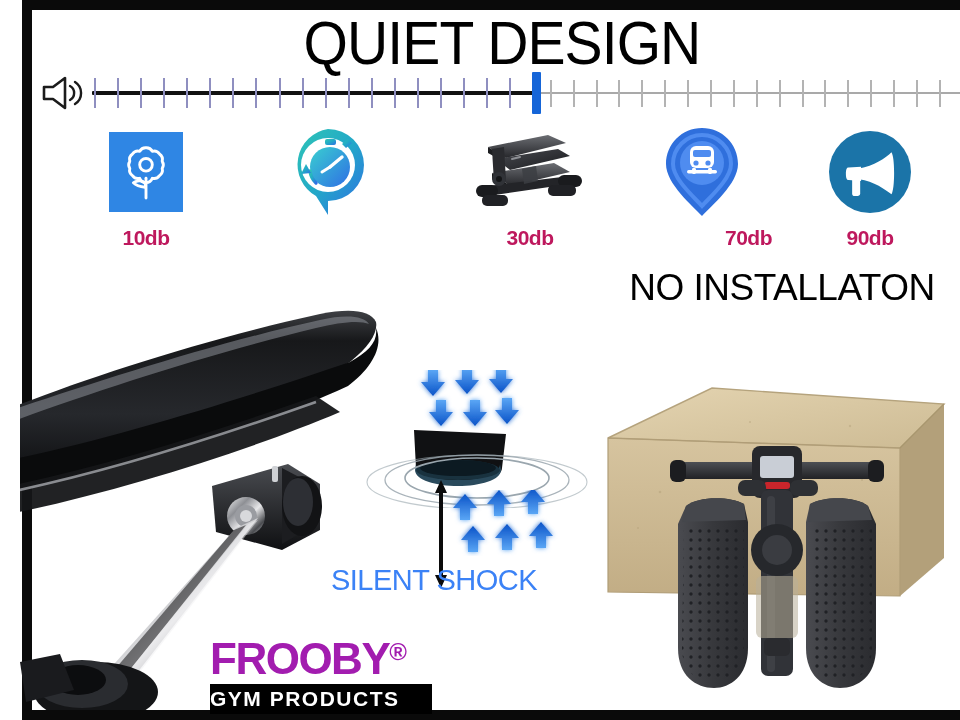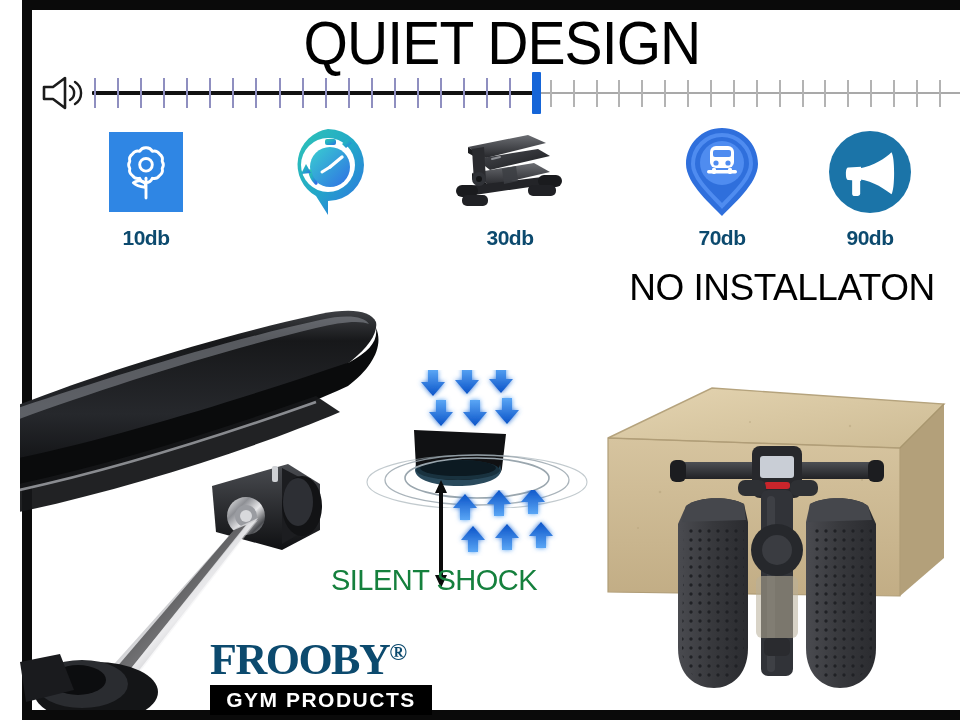--- a/index.html
+++ b/index.html
@@ -28,21 +28,21 @@
   #ticks-right{left:52.5%;right:0;}
   .tick{width:2px;height:30px;background:#8f8fc0;}
   #ticks-right .tick{background:#b3b3b3;height:27px;}
   #slider-thumb{position:absolute;left:50.5%;top:4px;width:9px;height:42px;
                 background:#1565d8;border-radius:1px;}
 
   
   #icon-row{position:absolute;left:0;top:112px;width:940px;height:140px;}
   .icon-cell{position:absolute;top:0;width:140px;text-align:center;}
   .icon-art{height:100px;display:flex;align-items:center;justify-content:center;}
-  .icon-label{margin-top:4px;font-size:21px;font-weight:bold;color:#0c4a6e;
+  .icon-label{margin-top:4px;font-size:21px;font-weight:bold;color:#be185d;
               letter-spacing:-.5px;}
 
   
   .flower-box{width:74px;height:80px;background:#2f86e4;display:flex;
               align-items:center;justify-content:center;}
   
   .pin-art{width:84px;height:92px;}
   
   .trainpin-art{width:78px;height:92px;}
   
@@ -58,30 +58,30 @@
   
   #machine{position:absolute;left:-12px;top:0;width:420px;height:448px;}
 
   
   #arrows-down{position:absolute;left:382px;top:108px;width:110px;height:62px;}
   #pad-block{position:absolute;left:378px;top:168px;width:100px;height:58px;}
   #ripples{position:absolute;left:330px;top:186px;width:230px;height:60px;}
   #dbl-arrow{position:absolute;left:402px;top:218px;width:14px;height:108px;}
   #arrows-up{position:absolute;left:418px;top:228px;width:110px;height:66px;}
   #pad-caption{position:absolute;left:268px;top:302px;width:268px;text-align:center;
-               font-size:29px;line-height:33px;color:#15803d;letter-spacing:-.5px;}
+               font-size:29px;line-height:33px;color:#3b82f6;letter-spacing:-.5px;}
 
   
   #logo{position:absolute;left:178px;top:368px;width:222px;}
-  #logo-word{font-size:44px;line-height:44px;font-weight:bold;color:#0c4a6e;
-             letter-spacing:-1.5px;white-space:nowrap;font-family:Liberation Serif, serif;}
+  #logo-word{font-size:44px;line-height:44px;font-weight:bold;color:#a21caf;
+             letter-spacing:-1.5px;white-space:nowrap;}
   #logo-word .reg{font-size:24px;vertical-align:14px;letter-spacing:0;}
   #logo-bar{margin-top:3px;background:#000;color:#fff;font-size:21px;
             line-height:27px;font-weight:bold;letter-spacing:1.5px;
-            text-align:center;padding:1px 0 2px;}
+            text-align:left;padding:1px 0 2px;}
 
   
   #headline{position:absolute;left:560px;top:4px;width:380px;text-align:center;
             font-size:37px;line-height:43px;color:#000;letter-spacing:-.5px;}
 
   
   #box-group{position:absolute;left:560px;top:116px;width:380px;height:330px;}
   #carton{position:absolute;left:8px;top:4px;width:352px;height:250px;}
   #packed{position:absolute;left:60px;top:60px;width:250px;height:262px;}
 </style>
@@ -199,21 +199,21 @@
               <path d="M56 41 h5"></path>
           </g>
           <path d="M44 41 L56 31" stroke="#ffffff" stroke-width="3.4" stroke-linecap="round" fill="none"></path>
           <path d="M44 41 L36 46" stroke="#ffffff" stroke-width="3" stroke-linecap="round" fill="none"></path>
           <path d="M24 45 a20 20 0 0 0 6 12" fill="none" stroke="url(#gpin)" stroke-width="3.4" stroke-linecap="round"></path>
           <path d="M20 38 l5 9 l-10 1 Z" fill="url(#gpin)"></path>
         </svg>
       </div>
     </div>
 
-    <div class="icon-cell" style="left:408px;">
+    <div class="icon-cell" style="left:428px;">
       <div class="icon-art">
         <svg class="stepper-mini" viewBox="0 0 128 86">
           <defs>
             <linearGradient id="mg1" x1="0" y1="0" x2="0" y2="1">
               <stop offset="0" stop-color="#6b6d72"></stop>
                 <stop offset="1" stop-color="#26272b"></stop>
             </linearGradient>
             <linearGradient id="mg2" x1="0" y1="0" x2="1" y2="1">
               <stop offset="0" stop-color="#4a4c52"></stop>
                 <stop offset="1" stop-color="#191a1d"></stop>
@@ -238,21 +238,21 @@
           <circle cx="33" cy="50" r="7" fill="#303237"></circle>
           <circle cx="33" cy="50" r="3" fill="#141517"></circle>
 
           <path d="M56 40 L70 37 L72 52 L58 55 Z" fill="#3c3e43" opacity=".85"></path>
           <path d="M46 30 L54 28" stroke="#8e9095" stroke-width="2" stroke-linecap="round"></path>
         </svg>
       </div>
       <div class="icon-label">30db</div>
     </div>
 
-    <div class="icon-cell" style="left:620px;">
+    <div class="icon-cell" style="left:600px;text-align:right;">
       <div class="icon-art">
         <svg class="trainpin-art" viewBox="0 0 78 92">
           <path d="M39 2 C19 2 3 18 3 38 C3 58 30 80 39 90 C48 80 75 58 75 38 C75 18 59 2 39 2 Z" fill="#2f6fdc"></path>
           <path d="M39 9 C23 9 10 22 10 38 C10 53 31 71 39 80 C47 71 68 53 68 38 C68 22 55 9 39 9 Z" fill="none" stroke="#4f8cf0" stroke-width="4"></path>
           <circle cx="39" cy="37" r="22" fill="#4f8cf0"></circle>
           <g fill="#ffffff">
             <rect x="27" y="20" width="24" height="22" rx="6"></rect>
             <rect x="24" y="44" width="30" height="3.4" rx="1.7"></rect>
           </g>
           <g fill="#4f8cf0">

